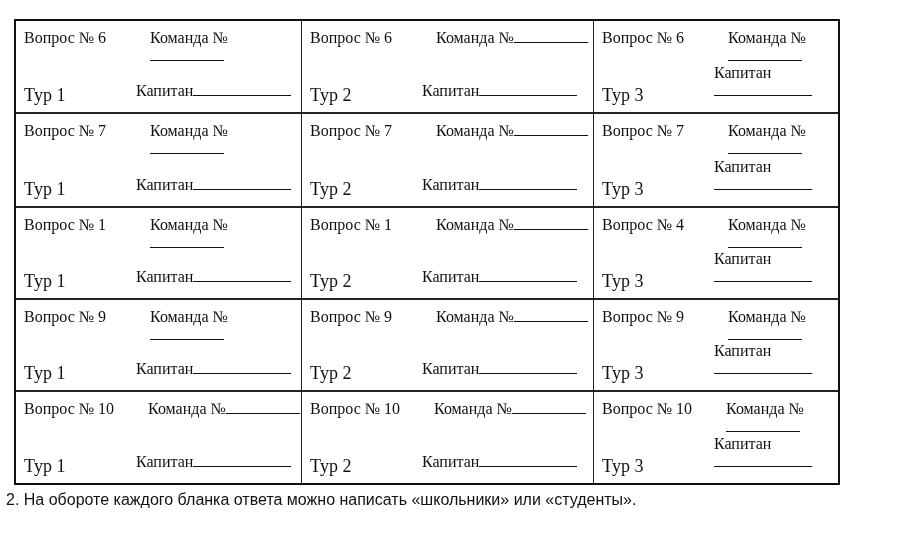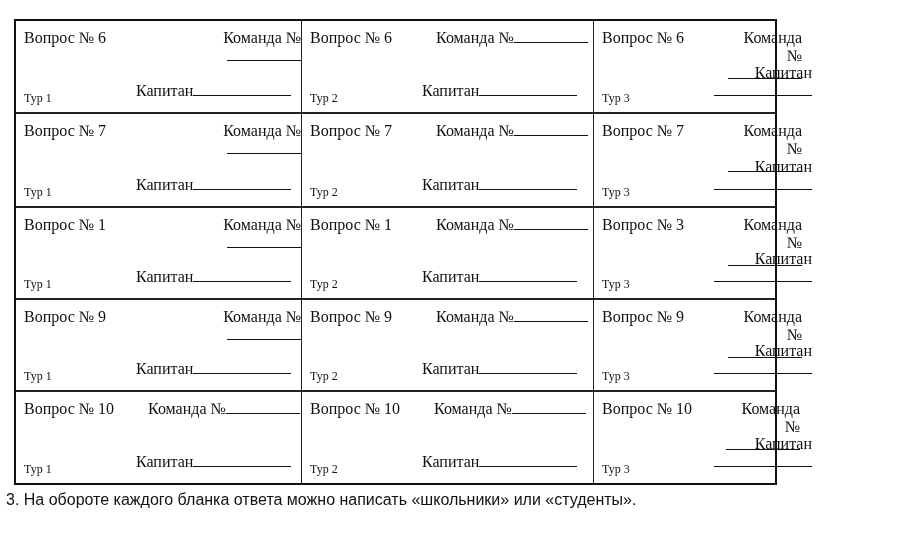--- a/index.html
+++ b/index.html
@@ -1,27 +1,27 @@
 <!DOCTYPE html>
 <html><head>
 <meta charset="utf-8">
 <style>
   html, body { margin: 0; padding: 0; background: #ffffff; }
   body { width: 900px; height: 541px; position: relative; overflow: hidden;
          font-family: "Liberation Serif", "DejaVu Serif", serif; color: #111; }
-  .grid { position: absolute; left: 14px; top: 19px; width: 763px; height: 466px;
+  .grid { position: absolute; left: 14px; top: 19px; width: 826px; height: 466px;
           border: 2px solid #111; box-sizing: border-box;
           display: grid; grid-template-columns: 286px 292px 1fr;
-          grid-template-rows: 93px 94px 92px 92px 1fr; text-align: right; }
+          grid-template-rows: 93px 94px 92px 92px 1fr; }
   .cell { position: relative; border-right: 1.5px solid #222; border-bottom: 2px solid #222; box-sizing: border-box; }
   .cell.c3 { border-right: none; }
   .cell.r5 { border-bottom: none; }
   .q { position: absolute; left: 8px; top: 8px; font-size: 16px; }
   .team { position: absolute; left: 119px; top: 8px; font-size: 16px; margin-left: 15px; }
-  .tour { position: absolute; left: 8px; bottom: 6px; font-size: 12px; }
+  .tour { position: absolute; left: 8px; bottom: 6px; font-size: 18px; }
   .cap { position: absolute; left: 120px; bottom: 12px; font-size: 16px; }
   .line { display: inline-block; border-bottom: 1.5px solid #111; vertical-align: baseline; height: 1px; }
   .team .line { width: 74px; }
   .cap .line { width: 98px; }
   .notes { position: absolute; left: 6px; top: 489px; font-family: "Liberation Sans", "DejaVu Sans", sans-serif; font-size: 16px; line-height: 21px; }
   .notes div { white-space: nowrap; }
 </style>
 </head>
 <body>
 
@@ -71,21 +71,21 @@
     <span class="tour">Тур 1</span>
     <span class="cap"><span>Капитан</span><span class="line"></span></span>
   </div>
   <div class="cell">
     <span class="q">Вопрос № 1</span>
     <span class="team"><span>Команда №</span><span class="line"></span></span>
     <span class="tour">Тур 2</span>
     <span class="cap"><span>Капитан</span><span class="line"></span></span>
   </div>
   <div class="cell c3">
-    <span class="q">Вопрос № 3</span>
+    <span class="q">Вопрос № 4</span>
     <span class="team"><span>Команда №</span><span class="line"></span></span>
     <span class="tour">Тур 3</span>
     <span class="cap"><span>Капитан</span><span class="line"></span></span>
   </div>
 
   <div class="cell">
     <span class="q">Вопрос № 9</span>
     <span class="team"><span>Команда №</span><span class="line"></span></span>
     <span class="tour">Тур 1</span>
     <span class="cap"><span>Капитан</span><span class="line"></span></span>
@@ -117,14 +117,14 @@
   </div>
   <div class="cell c3 r5">
     <span class="q">Вопрос № 10</span>
     <span class="team" style="left:117px"><span>Команда №</span><span class="line"></span></span>
     <span class="tour">Тур 3</span>
     <span class="cap"><span>Капитан</span><span class="line"></span></span>
   </div>
 </div>
 
 <div class="notes">
-  <div>3. На обороте каждого бланка ответа можно написать «школьники» или «студенты».</div>
+  <div>2. На обороте каждого бланка ответа можно написать «школьники» или «студенты».</div>
 </div>
 
 </body></html>

